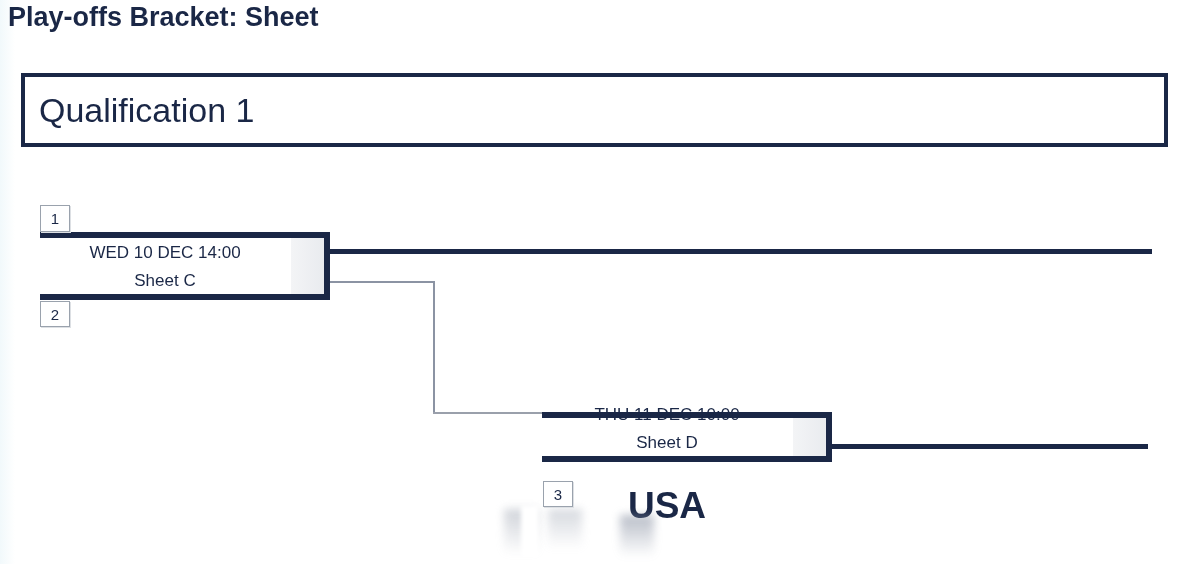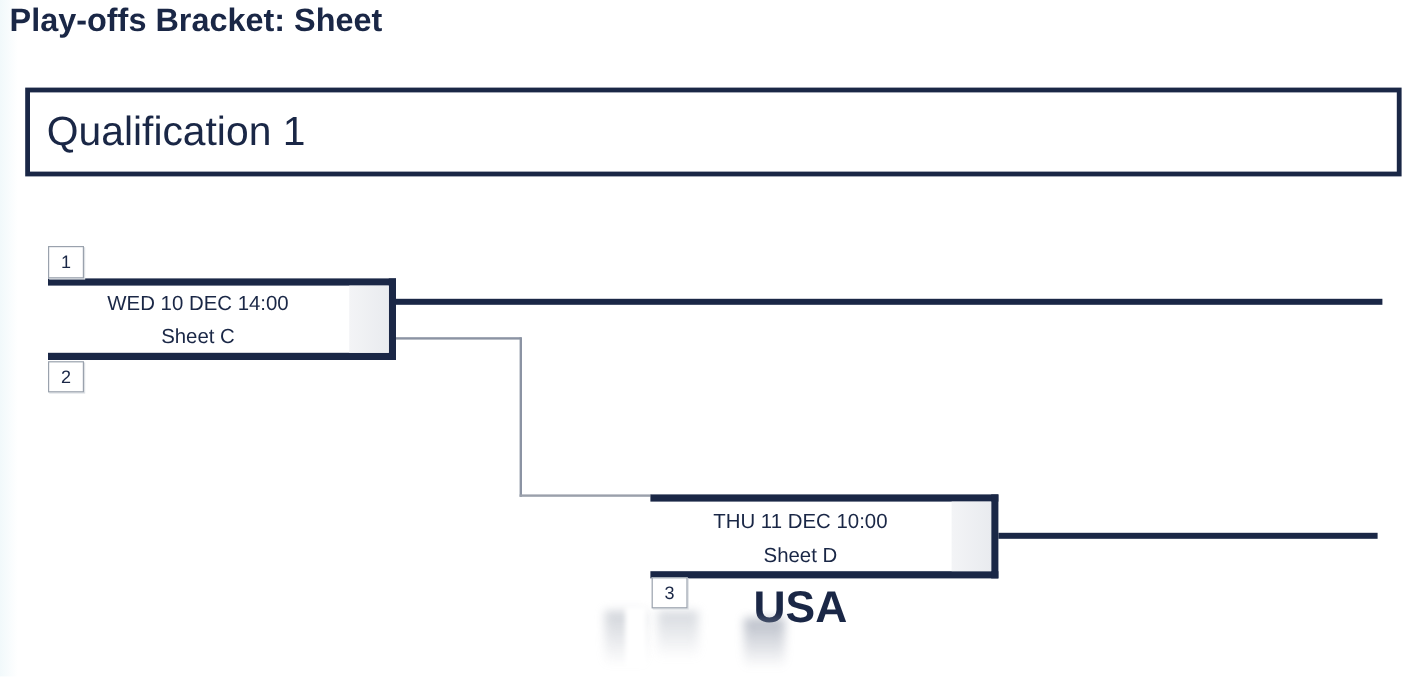--- a/index.html
+++ b/index.html
@@ -72,21 +72,21 @@
   .match-box {
     position: absolute;
     width: 290px;
     border: 6px solid #1a2746;
     border-left: none;
     box-sizing: border-box;
     background: #ffffff;
     z-index: 2;
   }
   .match-box-1 { left: 40px; top: 232px; height: 68px; }
-  .match-box-2 { left: 542px; top: 412px; height: 70px; }
+  .match-box-2 { left: 542px; top: 412px; height: 50px; }
   .match-strip {
     position: absolute; right: 0; top: 0; bottom: 0; width: 33px;
     background: linear-gradient(to right, #f3f4f6, #e9ebef);
   }
   .match-info {
     position: absolute; left: 0; top: 0; bottom: 0; width: 250px;
     display: flex; flex-direction: column;
     align-items: center; justify-content: flex-end;
     gap: 2px;
   }

